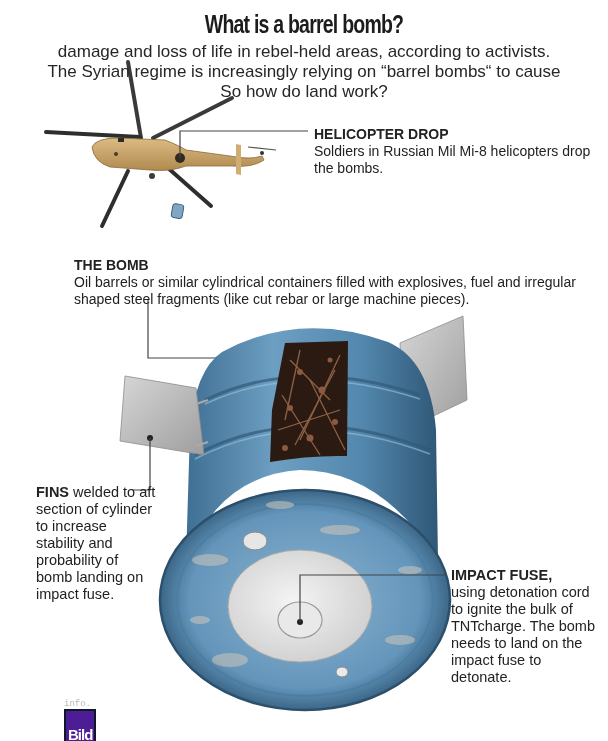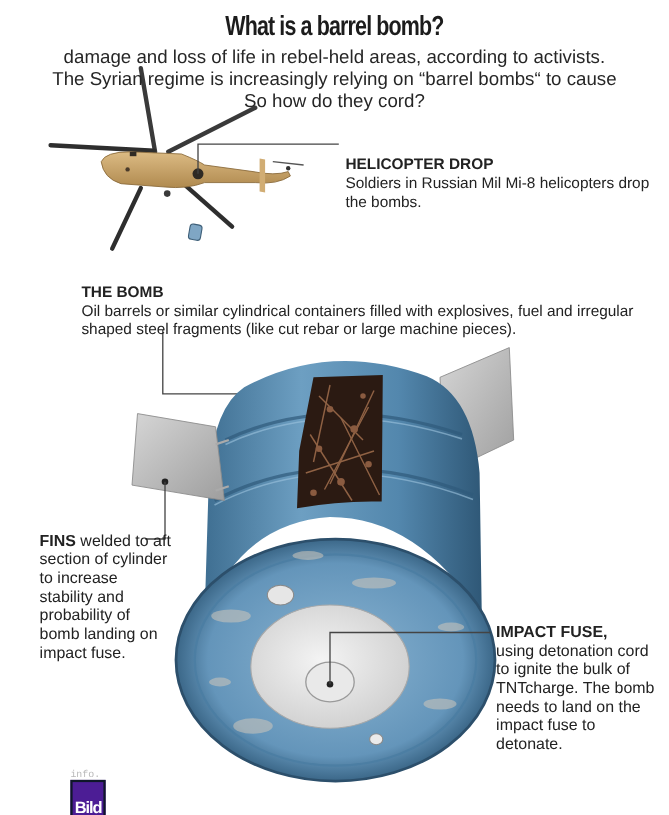--- a/index.html
+++ b/index.html
@@ -7,21 +7,21 @@
          font-family: "Liberation Sans", sans-serif; color: #1f1f1f; }
   .abs { position: absolute; }
   .title { left: 0; width: 608px; top: 10px; text-align: center;
            font-family: "Liberation Sans", sans-serif; font-weight: bold;
            font-size: 25px; letter-spacing: -1px; transform: scaleX(0.78);
            transform-origin: center; color: #1c1c1c; }
   .intro { left: 40px; width: 528px; top: 42px; text-align: center;
            font-size: 17px; line-height: 20px; color: #262626; }
   .lbl-head { font-weight: bold; }
   .callout { font-size: 14px; line-height: 17px; color: #222; }
-  .heli-text { left: 314px; top: 141px; width: 290px; }
+  .heli-text { left: 314px; top: 126px; width: 290px; }
   .bomb-text { left: 74px; top: 257px; width: 530px; }
   .fins-text { left: 36px; top: 484px; width: 120px; font-size: 14.5px; line-height: 17px; }
   .fuse-text { left: 451px; top: 567px; width: 150px; font-size: 14.5px; line-height: 17px; }
   .source { left: 64px; top: 700px; height: 36px; }
   .logo { display: inline-block; vertical-align: bottom; color: #b9b9b9; font-weight: bold; }
   .logo .info { font-size: 9px; font-family: "Liberation Mono", monospace; font-weight: normal; line-height: 9px; display: block; }
   .logo .bild { display: block; border: 2px solid #0f172a; background: #4c1d95; color: #fff;
                 font-size: 15px; line-height: 16px; padding: 16px 2px; letter-spacing: -1px; }
   .source-text { display: inline-block; vertical-align: bottom; margin-left: 6px; color: #b5b5b5;
                  font-size: 11px; padding-bottom: 2px; text-align: right; }
@@ -143,21 +143,21 @@
   <polyline points="150,438 150,490 132,490" fill="none" stroke="#444" stroke-width="1.2"></polyline>
 
   <circle cx="300" cy="622" r="3" fill="#222"></circle>
   <polyline points="300,622 300,575 446,575" fill="none" stroke="#444" stroke-width="1.2"></polyline>
 </svg>
 
 <div class="abs title">What is a barrel bomb?</div>
 <div class="abs intro">
   <div>damage and loss of life in rebel-held areas, according to activists.</div>
   <div>The Syrian regime is increasingly relying on “barrel bombs“ to cause</div>
-  <div>So how do they cord?</div>
+  <div>So how do land work?</div>
 </div>
 
 <div class="abs callout heli-text">
   <div class="lbl-head">HELICOPTER DROP</div>
   <div>Soldiers in Russian Mil Mi-8 helicopters drop the bombs.</div>
 </div>
 
 <div class="abs callout bomb-text">
   <div class="lbl-head">THE BOMB</div>
   <div>Oil barrels or similar cylindrical containers filled with explosives, fuel and irregular shaped steel fragments (like cut rebar or large machine pieces).</div>

